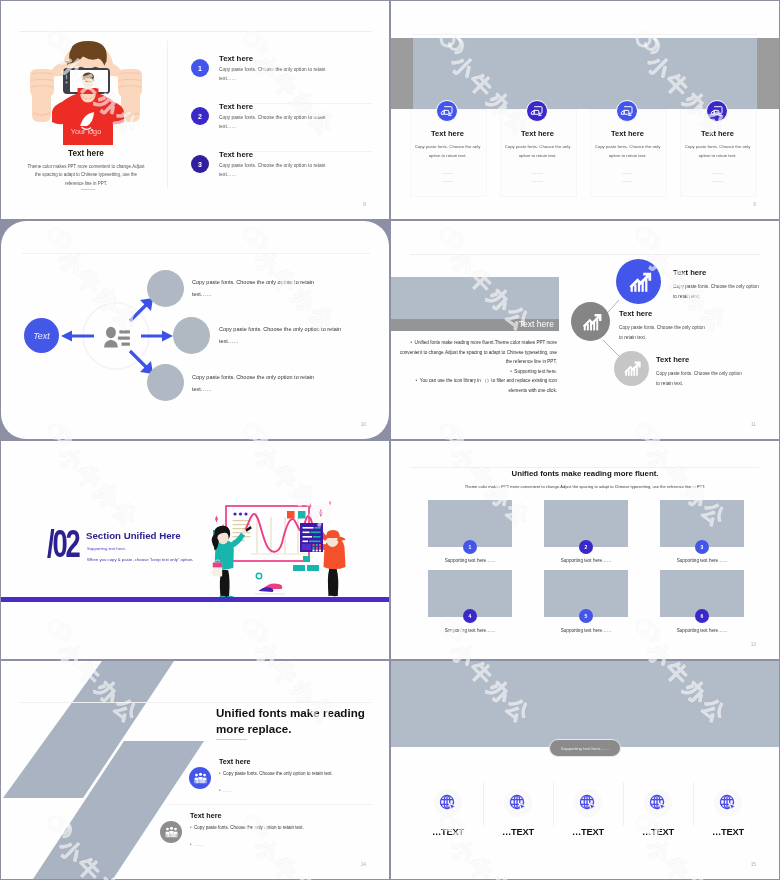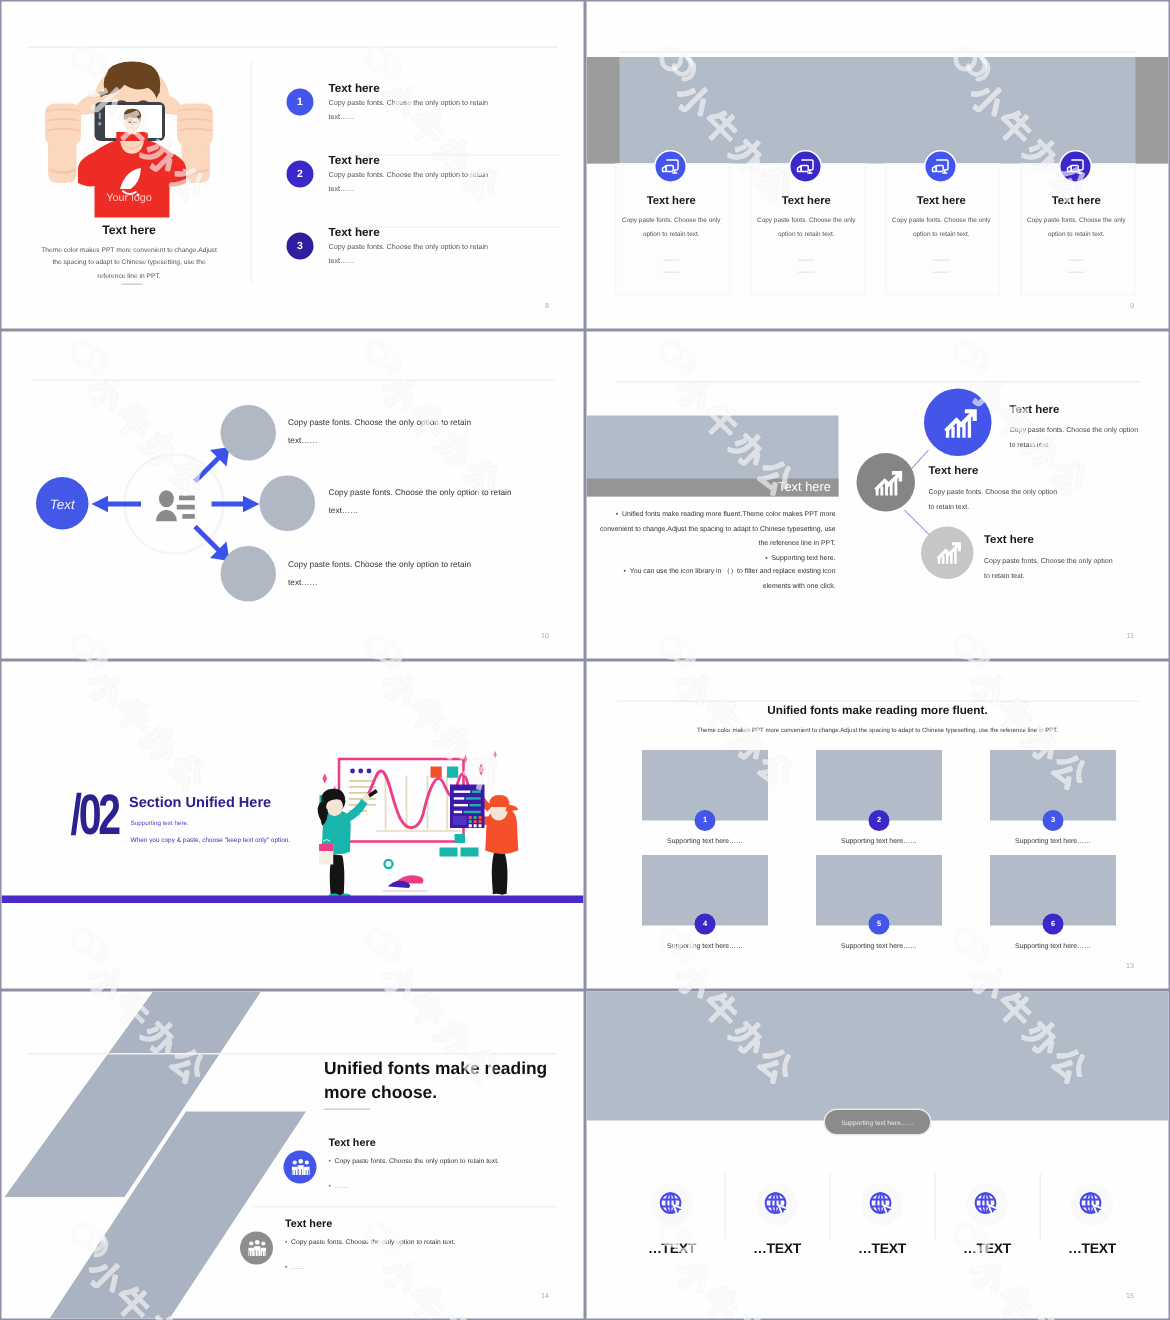--- a/index.html
+++ b/index.html
@@ -2,21 +2,21 @@
 <html><head>
 <meta charset="utf-8">
 <style>
   html,body{margin:0;padding:0;background:#fff;}
   body{width:780px;height:880px;overflow:hidden;
        font-family:"Liberation Sans",sans-serif;}
   #page{position:relative;width:780px;height:880px;background:#8d90a4;}
   .slide{position:absolute;background:#fefefe;overflow:hidden;}
   .s1{left:1px;top:1px;width:388px;height:218px;}
   .s2{left:391px;top:1px;width:388px;height:218px;}
-  .s3{left:1px;top:221px;width:388px;height:218px;}
+  .s3{left:1px;top:221px;width:388px;height:218px;border-radius:25px;}
   .s4{left:391px;top:221px;width:388px;height:218px;}
   .s5{left:1px;top:441px;width:388px;height:218px;}
   .s6{left:391px;top:441px;width:388px;height:218px;}
   .s7{left:1px;top:661px;width:388px;height:218px;}
   .s8{left:391px;top:661px;width:388px;height:218px;}
   .pg{position:absolute;right:23px;bottom:12px;font-size:4.8px;color:#b0b0b0;}
   .topline{position:absolute;height:1px;background:#eeeeee;}
   .circ{border-radius:50%;display:flex;align-items:center;justify-content:center;color:#fff;}
   
   .wmlayer{position:absolute;left:0;top:0;width:780px;height:880px;pointer-events:none;z-index:60;}
@@ -478,21 +478,21 @@
 </div>
 
 <div class="slide s7">
   <svg style="position:absolute;left:0;top:0;" width="388" height="218" viewBox="0 0 388 218">
     <path d="M101 0 L173 0 L82 137 L2 137 Z" fill="#aab3c1"></path>
     <path d="M123 80 L203 80 L112 218 L32 218 Z" fill="#aab3c1"></path>
   </svg>
   <div class="topline" style="left:18px;top:41px;width:352px;background:#f0f0f0;z-index:2;"></div>
 
   <div style="position:absolute;left:215px;top:44px;width:180px;font-size:11.6px;font-weight:bold;line-height:16px;color:#111;z-index:3;">
-    <span>Unified fonts make reading</span><br><span>more choose.</span>
+    <span>Unified fonts make reading</span><br><span>more replace.</span>
   </div>
   <div style="position:absolute;left:215px;top:78px;width:31px;height:1px;background:#cfcfcf;z-index:3;"></div>
 
   <div style="position:absolute;left:188px;top:96px;z-index:3;">
     <div style="position:absolute;left:0;top:10px;width:22px;height:22px;border-radius:50%;background:#4456e9;display:flex;align-items:center;justify-content:center;">
           <svg viewBox="0 0 28 28" width="15" height="15" fill="#fff">
       <circle cx="6.5" cy="7.5" r="2.6"></circle>
             <circle cx="14" cy="6" r="2.9"></circle>
             <circle cx="21.5" cy="7.5" r="2.6"></circle>
       <path d="M3 12.6 h7 v10.4 h-2.2 v-6.2 h-0.9 v6.2 h-2.2 v-6.2 h-0.9 v6.2 h-0.8 z"></path>

